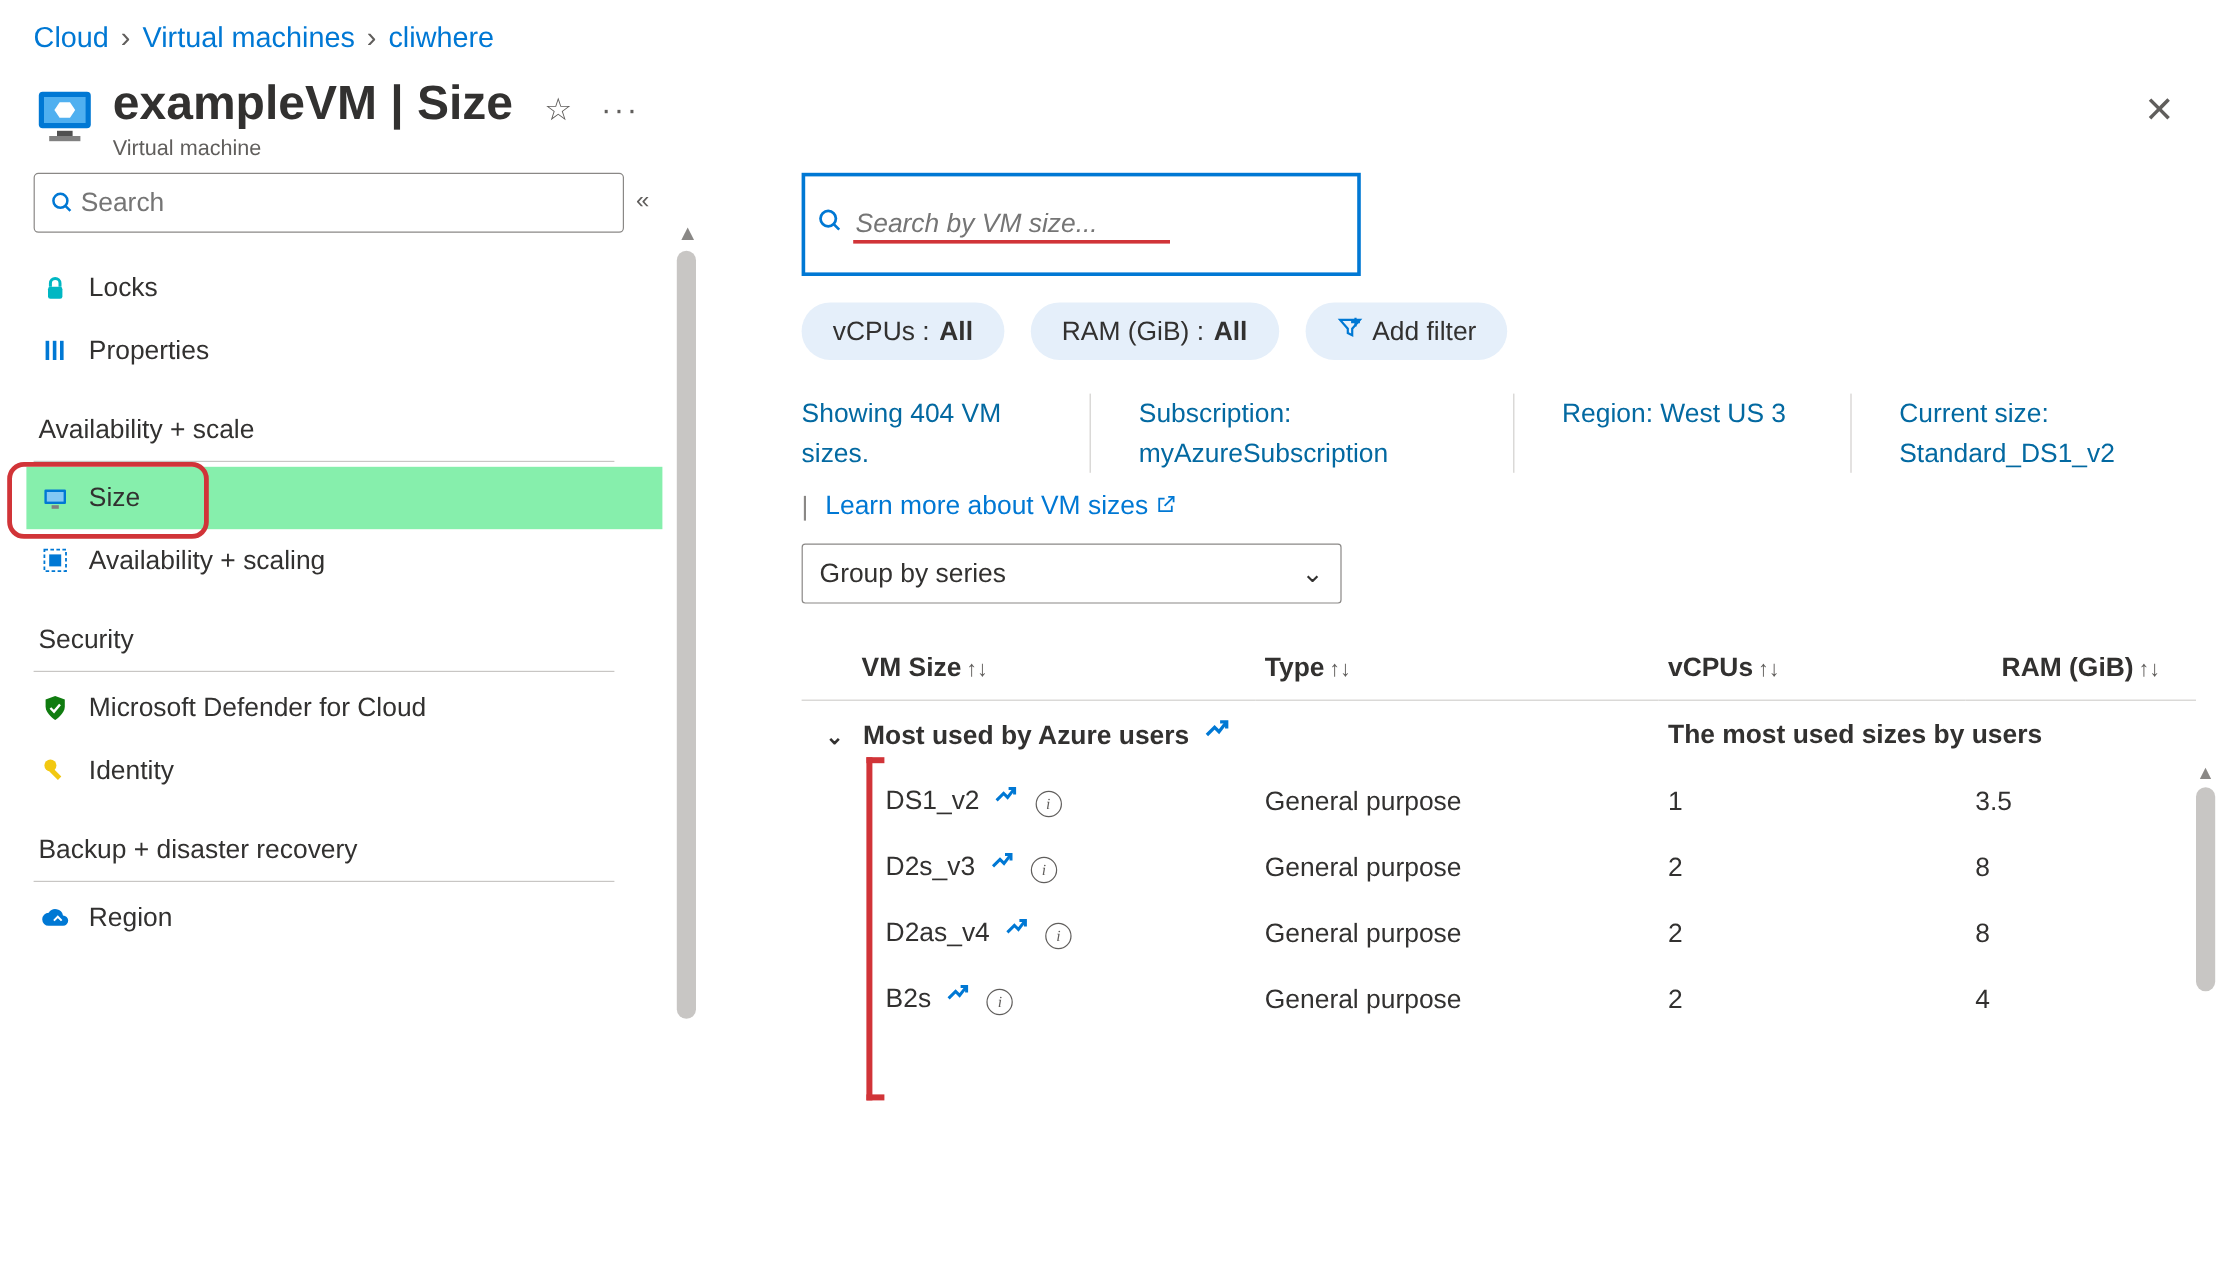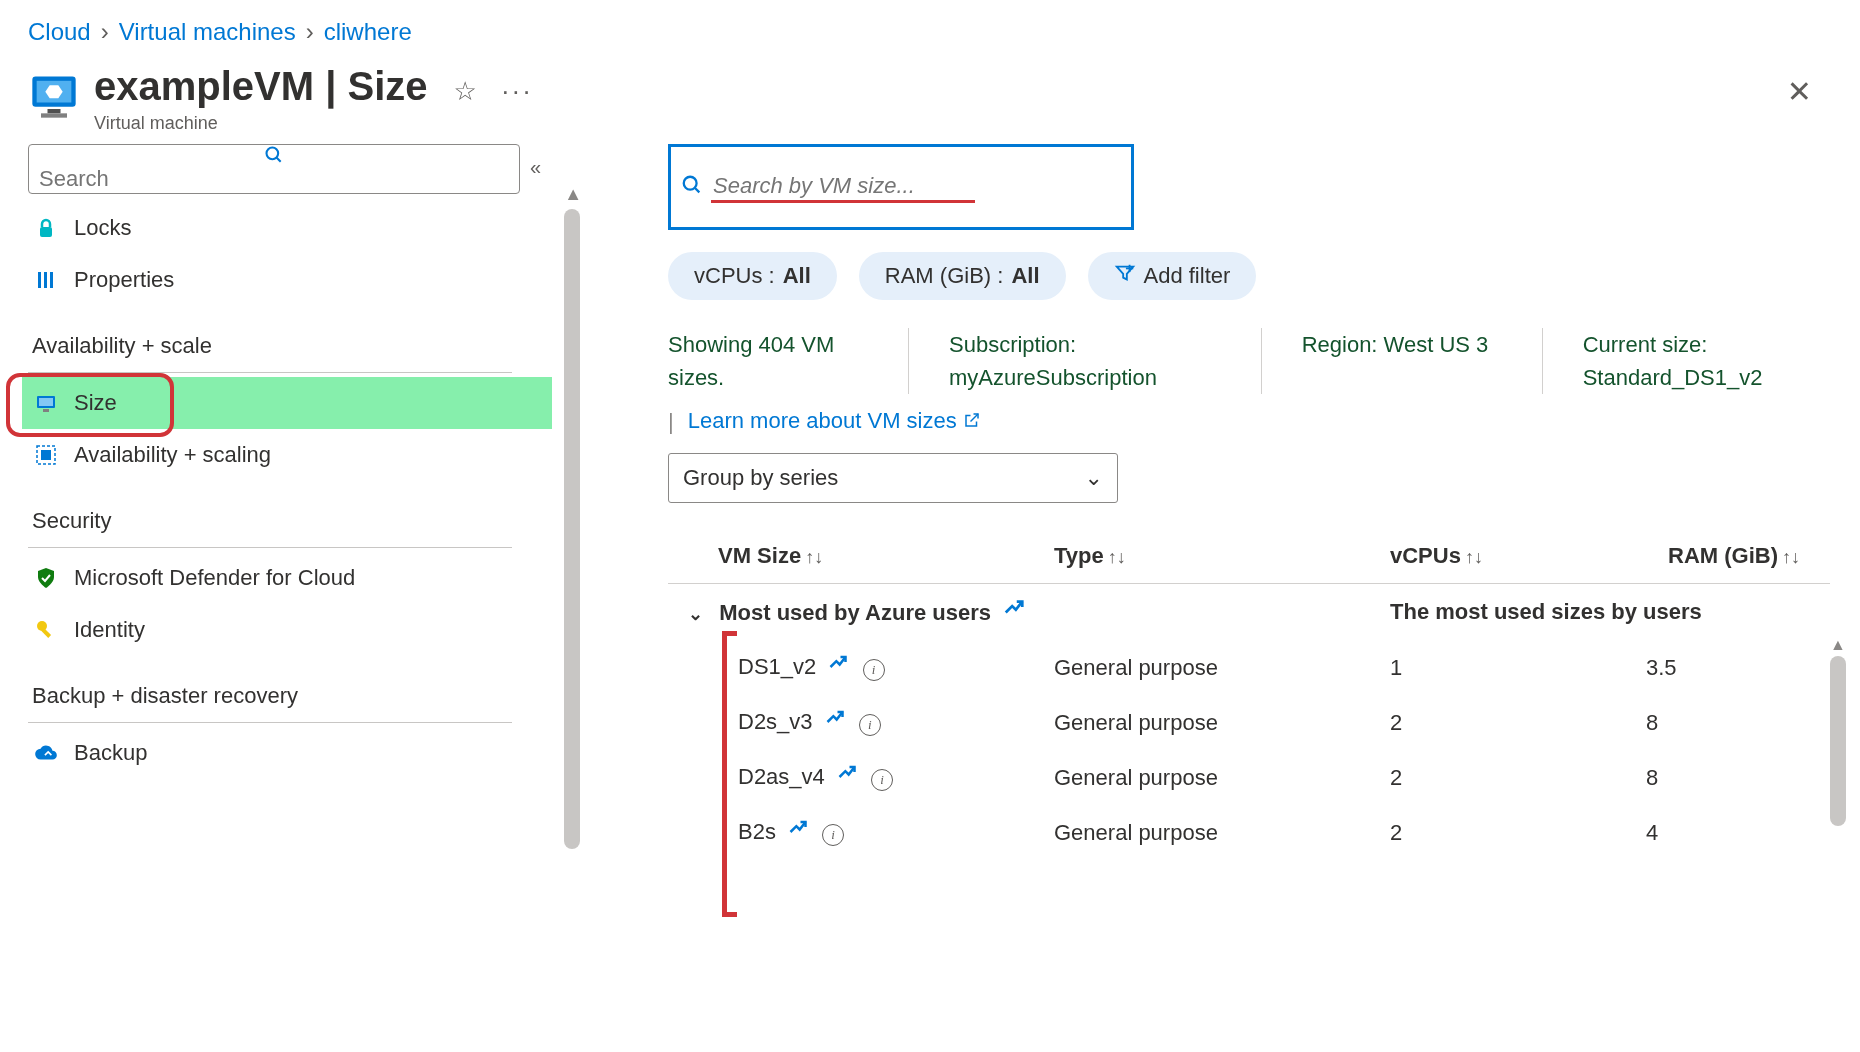--- a/index.html
+++ b/index.html
@@ -76,22 +76,21 @@
     position: relative;
   }
   .sidebar .search-box {
     display: flex;
     align-items: center;
     width: 470px;
     height: 48px;
     border: 1px solid #8a8886;
     border-radius: 4px;
     padding: 0 10px;
-    margin-bottom: 8px;
-    flex-direction: column;
+    margin-bottom: 20px;
   }
   .sidebar .search-box input {
     border: none;
     outline: none;
     font-size: 22px;
     width: 100%;
     background: transparent;
   }
   .sidebar .collapse-chevron {
     position: absolute;
@@ -201,21 +200,21 @@
     display:flex; align-items:center; gap:8px;
     cursor:pointer;
   }
   .pill b { font-weight: 700; }
 
   .info-row {
     display: flex;
     align-items: stretch;
     gap: 0;
     font-size: 22px;
-    color: #14532d;
+    color: #0369a1;
     margin-bottom: 14px;
   }
   .info-cell {
     padding-right: 40px;
     padding-left: 40px;
     border-right: 1px solid #d2d0ce;
     line-height: 1.5;
     min-width: 200px;
   }
   .info-cell:first-child { padding-left: 0; }
@@ -429,21 +428,21 @@
     <div class="nav-group-title nav-group-underline">
       <span>Backup + disaster recovery</span>
     </div>
     <div class="nav-item">
       <span class="icon">
         <svg width="26" height="26" viewBox="0 0 24 24">
             <path d="M7 18 a5 5 0 0 1 0 -10 a6 6 0 0 1 11 2 a4 4 0 0 1 0 8 Z" fill="#0078d4"></path>
             <path d="M11 14 l3 -3 l3 3" stroke="#fff" stroke-width="1.5" fill="none"></path>
           </svg>
       </span>
-      <span>Backup</span>
+      <span>Region</span>
     </div>
 
     <div class="scroll-thumb"></div>
   </div>
 
   <div class="main">
     <div class="vm-search">
       <span>
         <svg width="22" height="22" viewBox="0 0 24 24" fill="none" stroke="#0078d4" stroke-width="2.5">
             <circle cx="10" cy="10" r="7"></circle>

